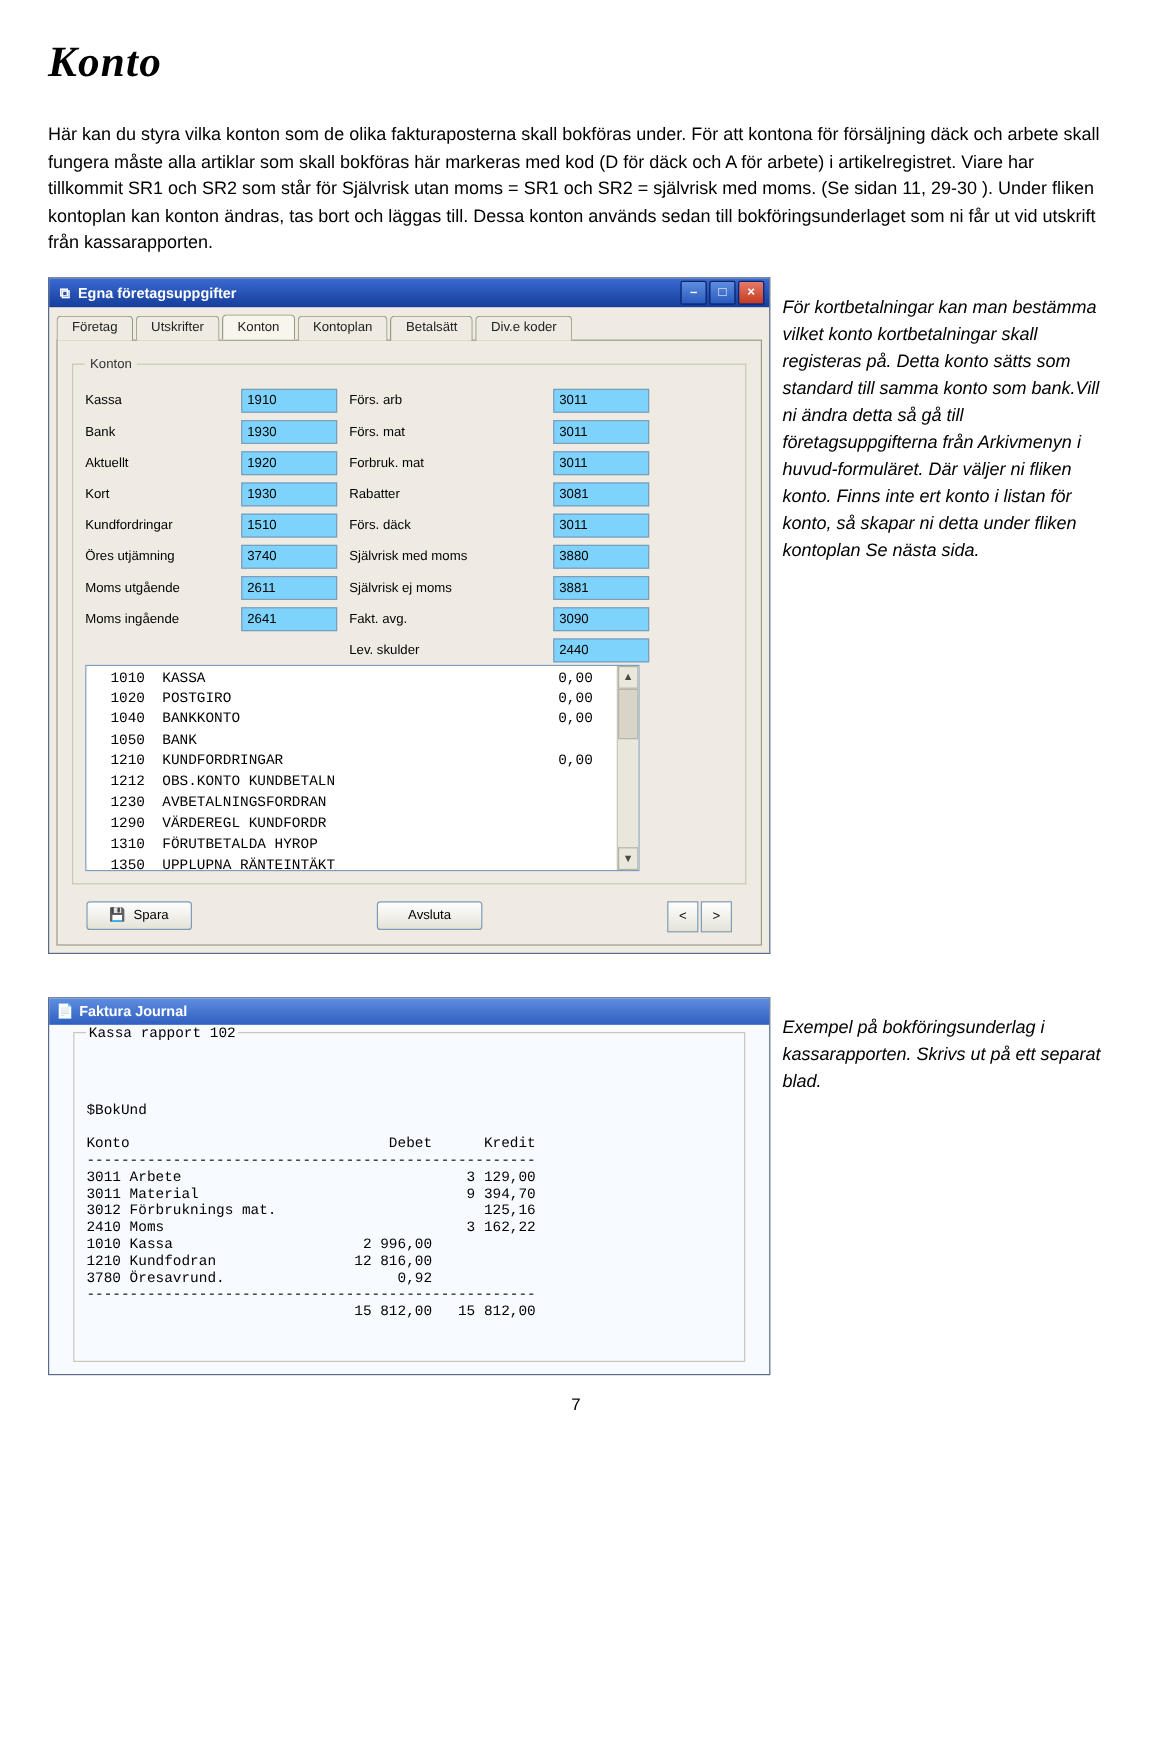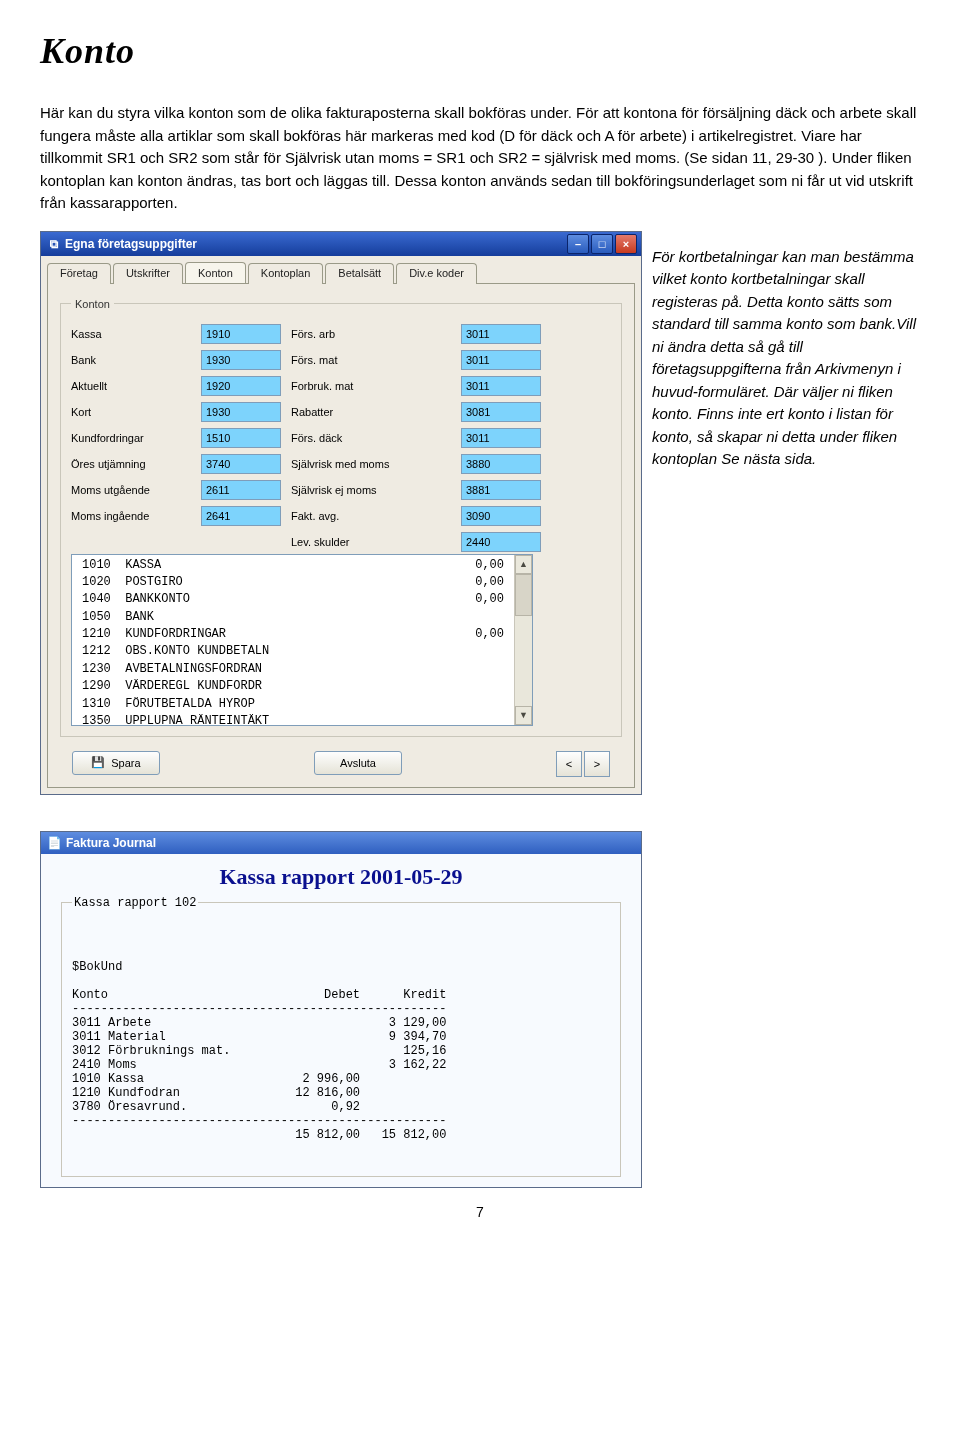--- a/index.html
+++ b/index.html
@@ -165,21 +165,21 @@
     height: 170px;
     width: 460px;
     overflow: hidden;
     display: flex;
     margin-top: 2px;
   }
   .list-inner {
     flex: 1;
     font-family: "Courier New", Courier, monospace;
     font-size: 12px;
-    padding: 2px 10px;
+    padding: 2px 20px;
     white-space: pre;
     color: #000;
   }
   .list-inner .row {
     display: flex;
     justify-content: space-between;
     line-height: 1.45;
   }
   .scrollbarv {
     width: 17px;
@@ -395,21 +395,20 @@
 </div>
 
 <div class="layout-row layout-row2">
   <div class="screenshot-col">
 
     <div class="win2">
       <div class="tb2">
         <span class="icon-box" style="margin-right:4px">📄</span>
         <span>Faktura Journal</span>
       </div>
-      <div class="report-title">Kassa rapport 2001-05-29</div>
       <div class="report-body">
         <fieldset class="rgrp">
           <legend>Kassa rapport 102</legend>
           <div id="reportLines">$BokUnd
 
 Konto                              Debet      Kredit
 ----------------------------------------------------
 3011 Arbete                                 3 129,00
 3011 Material                               9 394,70
 3012 Förbruknings mat.                        125,16
@@ -417,15 +416,18 @@
 1010 Kassa                      2 996,00            
 1210 Kundfodran                12 816,00            
 3780 Öresavrund.                    0,92            
 ----------------------------------------------------
                                15 812,00   15 812,00</div>
         </fieldset>
       </div>
     </div>
 
   </div>
+  <div class="side-col">
+    <p>Exempel på bokföringsunderlag i kassarapporten. Skrivs ut på ett separat blad.</p>
+  </div>
 </div>
 
 <div class="page-num">7</div>
 
 </body></html>

